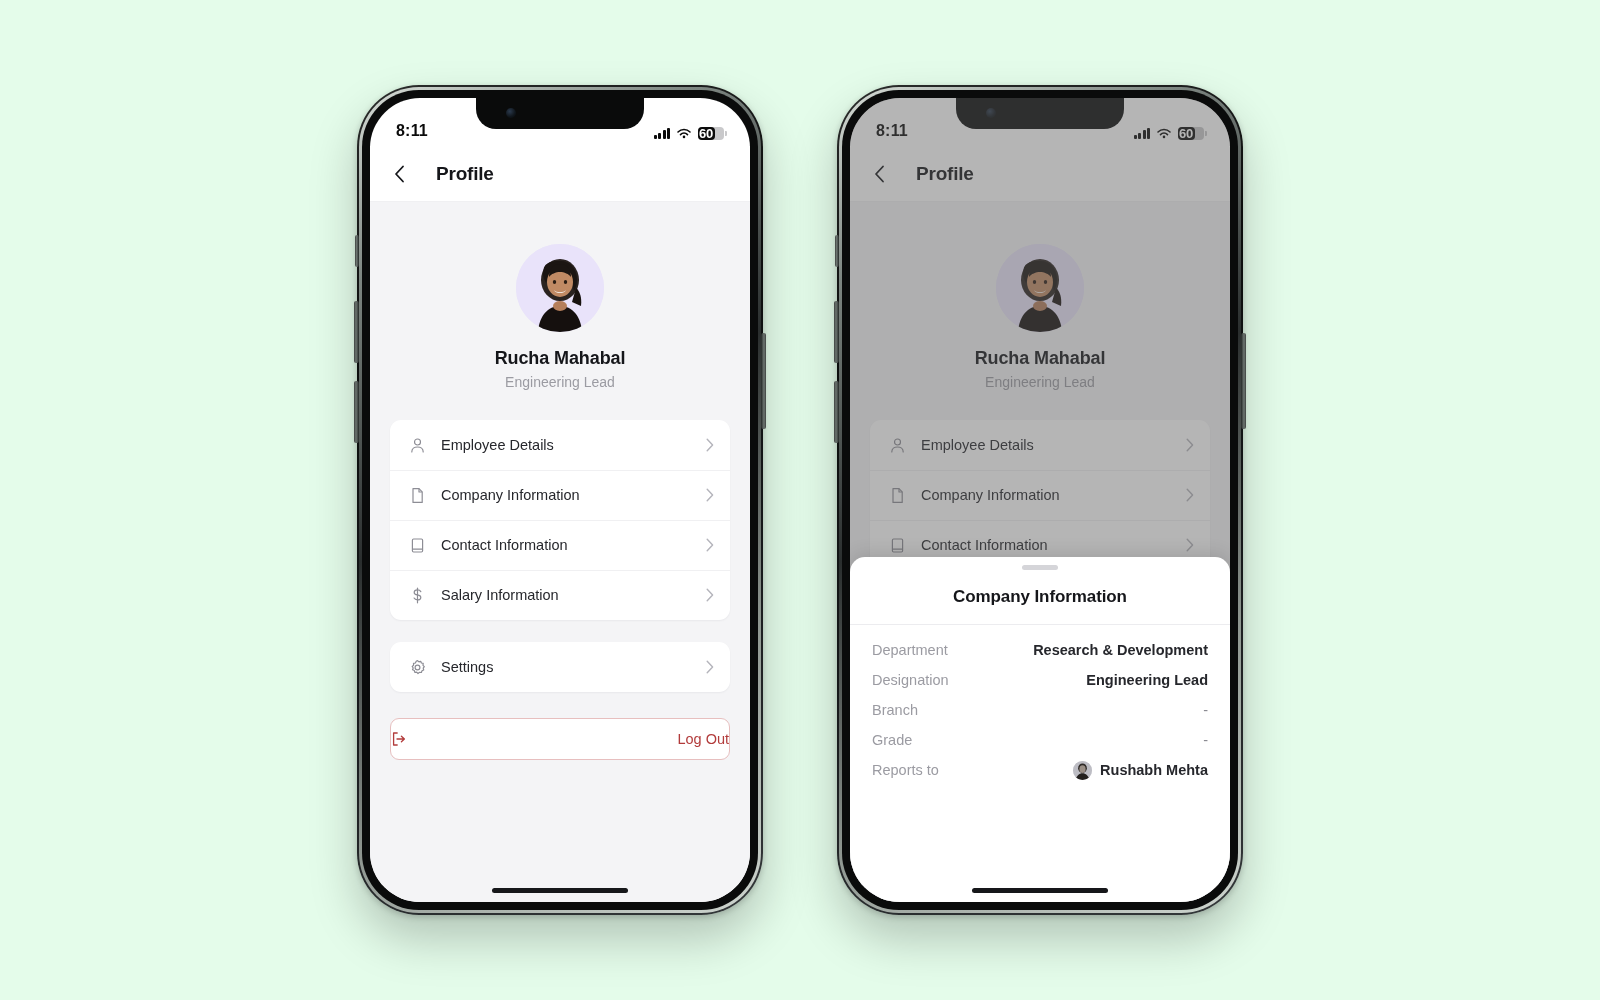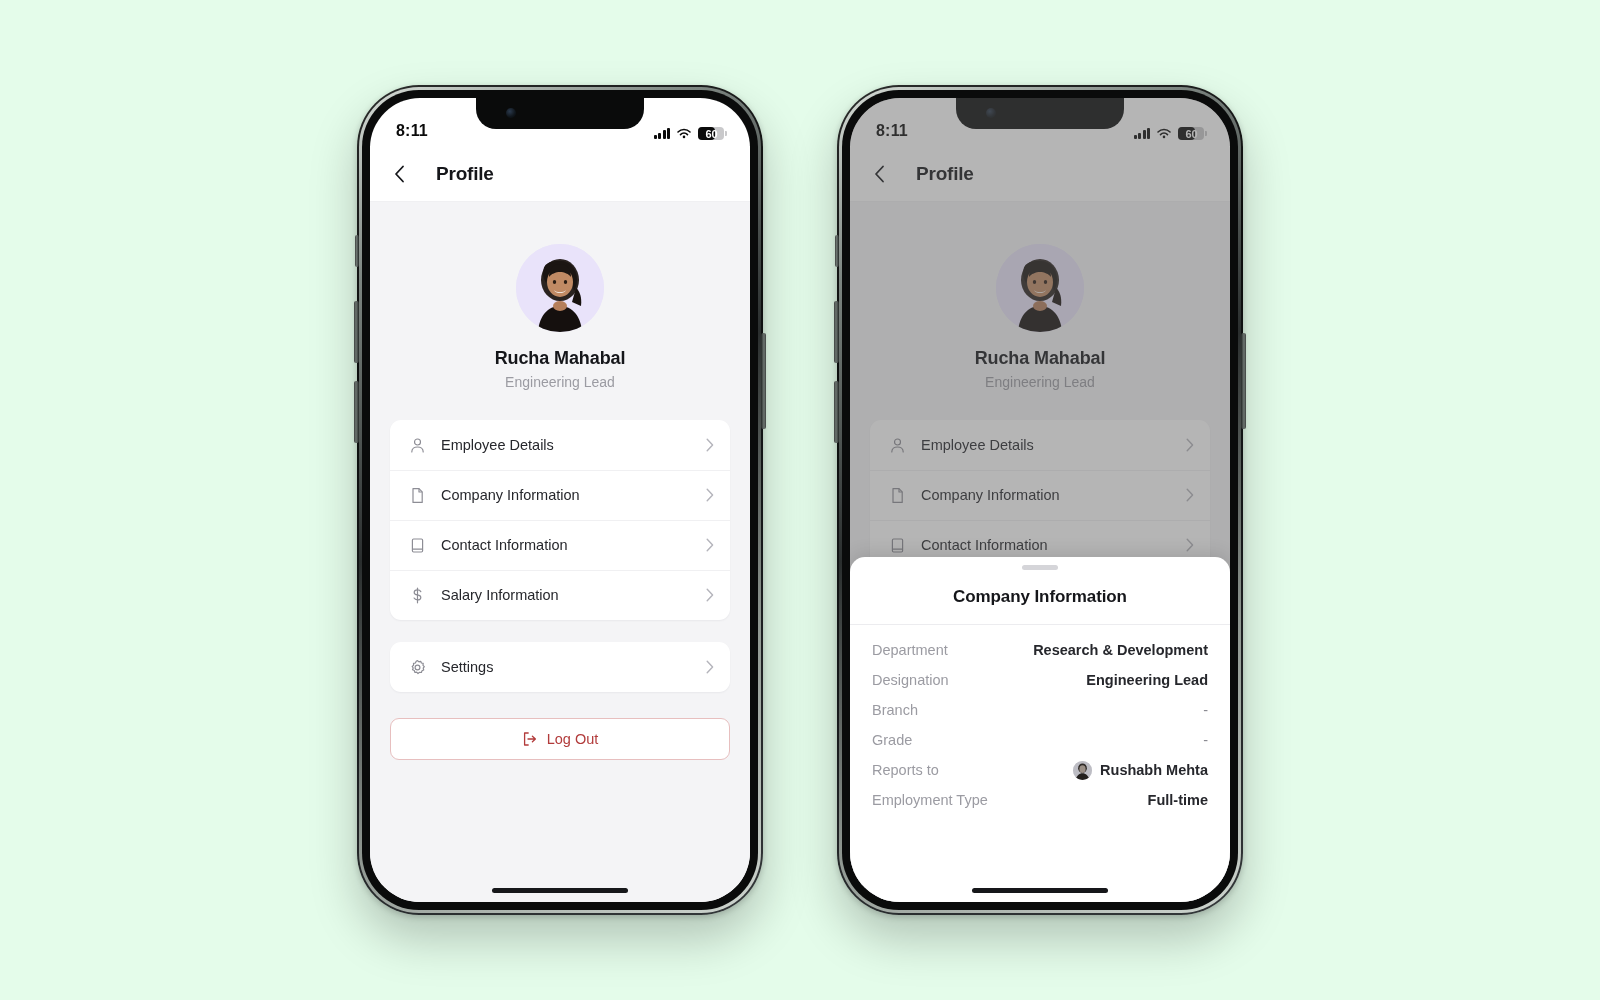--- a/index.html
+++ b/index.html
@@ -130,22 +130,22 @@
     left: 0; top: 0;
     height: 100%;
     width: 17px;
     background: #0b0b0b;
     border-radius: 4px;
   }
   .sb-batt-num {
     position: relative;
     z-index: 2;
     width: 100%;
-    text-align: center;
-    font-size: 11px;
+    text-align: left;
+    font-size: 13px;
     font-weight: 700;
     color: #ffffff;
     padding-left: 1px;
     letter-spacing: -0.2px;
   }
   .sb-batt-cap {
     position: absolute;
     right: -3px; top: 4px;
     width: 2px; height: 5px;
     background: #c9c9cb;
@@ -248,21 +248,21 @@
   .row-chev { color: #b4b4bb; display: flex; align-items: center; }
 
   .logout {
     margin: 26px 20px 0 20px;
     height: 42px;
     border: 1px solid #e7bfbf;
     border-radius: 9px;
     background: #ffffff;
     display: flex;
     align-items: center;
-    justify-content: center;
+    justify-content: space-between;
     gap: 9px;
     cursor: pointer;
   }
   .logout-label {
     font-size: 14.5px;
     color: #b23b3b;
   }
   .logout-ico { color: #b23b3b; display: flex; }
 
   .home-indicator {
@@ -698,24 +698,20 @@
                     <rect width="20" height="20" fill="#bdbdc4"></rect>
                     <ellipse cx="10" cy="7.5" rx="4.6" ry="5" fill="#2e2a27"></ellipse>
                     <ellipse cx="10" cy="8.5" rx="3.3" ry="4" fill="#9a8f86"></ellipse>
                     <path d="M3 20c.6-4.6 3.6-7 7-7s6.4 2.4 7 7z" fill="#23201e"></path>
                   </svg>
                 </span>
                 <span>Rushabh Mehta</span>
               </span>
             </div>
 
-            <div class="kv">
-              <span class="kv-key">Employment Type</span>
-              <span class="kv-val">Full-time</span>
-            </div>
 
           </div>
         </div>
 
       </div>
 
       <div class="home-indicator"></div>
     </div>
   </div>
 

